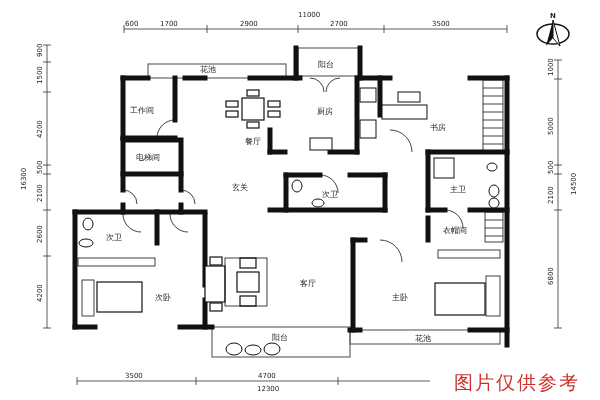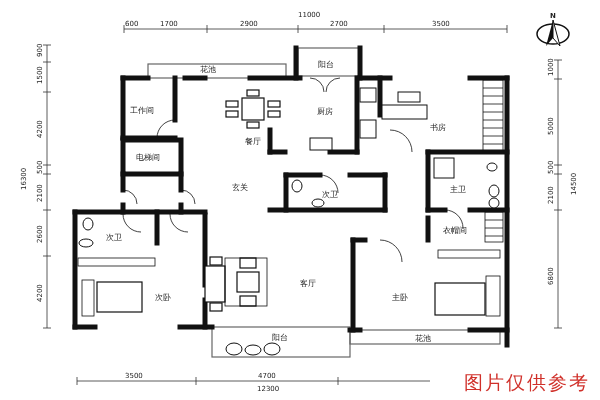--- a/index.html
+++ b/index.html
@@ -1,20 +1,20 @@
 <!DOCTYPE html>
 <html><head>
 <meta charset="utf-8">
 <style>
   html,body{margin:0;padding:0;background:#fff;}
   body{width:600px;height:400px;position:relative;overflow:hidden;font-family:"DejaVu Sans",sans-serif;}
   svg{position:absolute;left:0;top:0;}
   .dim{font-family:"DejaVu Sans",sans-serif;font-size:7px;fill:#222;}
   .room{font-family:"DejaVu Sans",sans-serif;font-size:8px;fill:#222;}
-  .wm{position:absolute;right:10px;bottom:4px;color:#d0302a;font-family:"DejaVu Serif",serif;font-size:19px;letter-spacing:2px;}
+  .wm{position:absolute;right:20px;bottom:4px;color:#d0302a;font-family:"DejaVu Serif",serif;font-size:19px;letter-spacing:2px;}
 </style>
 </head>
 <body>
 
 <svg width="600" height="400" viewBox="0 0 600 400">
 
   <g stroke="#333" stroke-width="0.8">
     <line x1="124" y1="29" x2="507" y2="29"></line>
     <line x1="124" y1="25" x2="124" y2="33"></line>
     <line x1="207" y1="25" x2="207" y2="33"></line>

